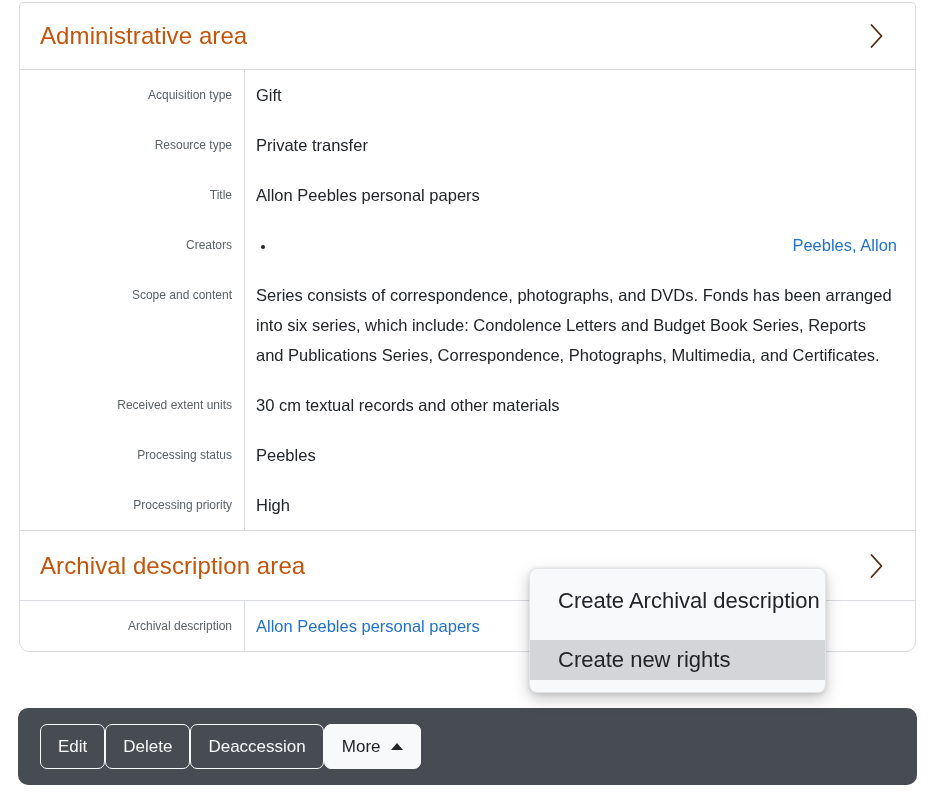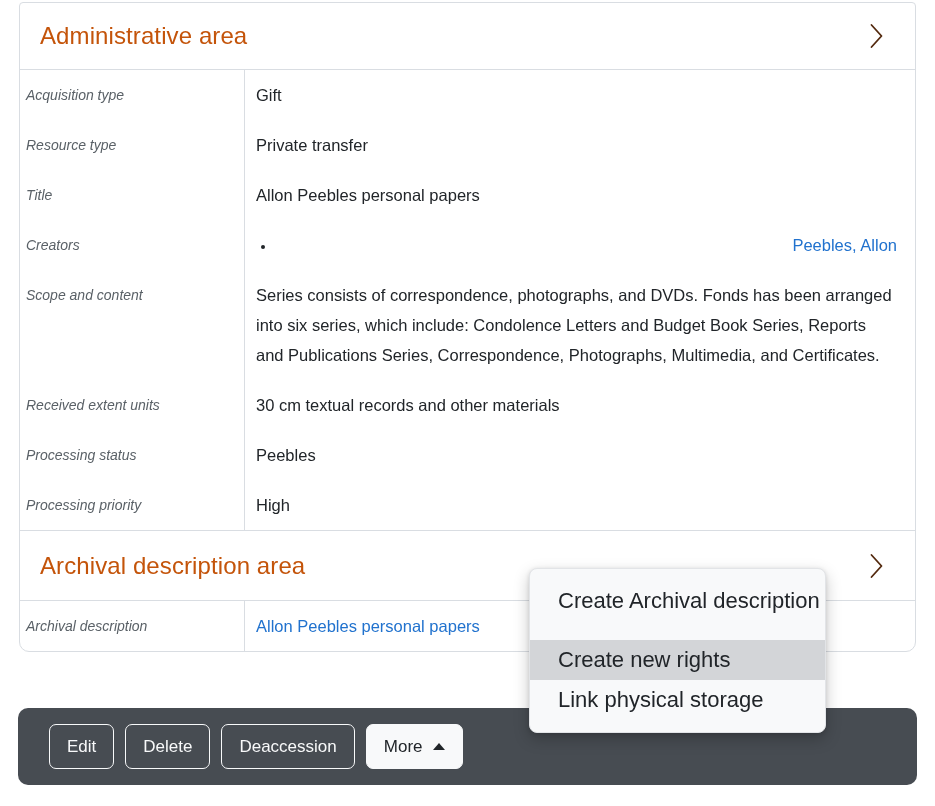--- a/index.html
+++ b/index.html
@@ -42,26 +42,25 @@
   .section-header h2{
     font-size:24px;font-weight:400;color:var(--heading);
     letter-spacing:.1px;
   }
   .chev{color:var(--chevron);display:flex;align-items:center;}
 
   .fieldtable{border-top:1px solid var(--border);}
   .frow{display:grid;grid-template-columns:225px 1fr;}
   .flabel{
     border-right:1px solid var(--border);
-    text-align:left;
+    text-align:right;
     color:var(--label);
-    font-size:14px;
+    font-size:12px;
     line-height:30px;
     padding:10px 12px 10px 6px;
-    font-style:italic;
   }
   .fvalue{
     font-size:16.5px;
     line-height:30px;
     padding:10px 18px 10px 11px;
     color:var(--text);
   }
   .fvalue a{color:var(--link);text-decoration:none;}
   .fvalue ul{list-style:disc;padding-left:20px;text-align:right;}
   .fvalue li::marker{color:var(--text);font-size:13px;}
@@ -88,22 +87,21 @@
     white-space:nowrap;
   }
   .dropdown-item.highlighted{background:var(--menu-highlight);margin-top:19px;}
 
   
   .toolbar{
     position:absolute;left:18px;top:708px;width:899px;height:77px;
     background:var(--toolbar-bg);
     border-radius:10px;
     display:flex;align-items:center;
-    padding-left:31px;
-    gap:11px;
+    padding-left:22px;
     z-index:10;
   }
   .tbtn{
     height:45px;
     padding:0 17px;
     background:transparent;
     border:1px solid var(--toolbar-btn-fg);
     border-radius:7px;
     color:var(--toolbar-btn-fg);
     font-size:17px;
@@ -203,21 +201,20 @@
         <a href="#">Allon Peebles personal papers</a>
       </div>
     </div>
   </div>
 
 </div>
 
 <div class="dropdown-menu">
   <div class="dropdown-item">Create Archival description</div>
   <div class="dropdown-item highlighted">Create new rights</div>
-  <div class="dropdown-item">Link physical storage</div>
 </div>
 
 <div class="toolbar">
   <button class="tbtn">Edit</button>
   <button class="tbtn">Delete</button>
   <button class="tbtn">Deaccession</button>
   <button class="tbtn more">
     <span>More</span>
     <span class="caret-up"></span>
   </button>

